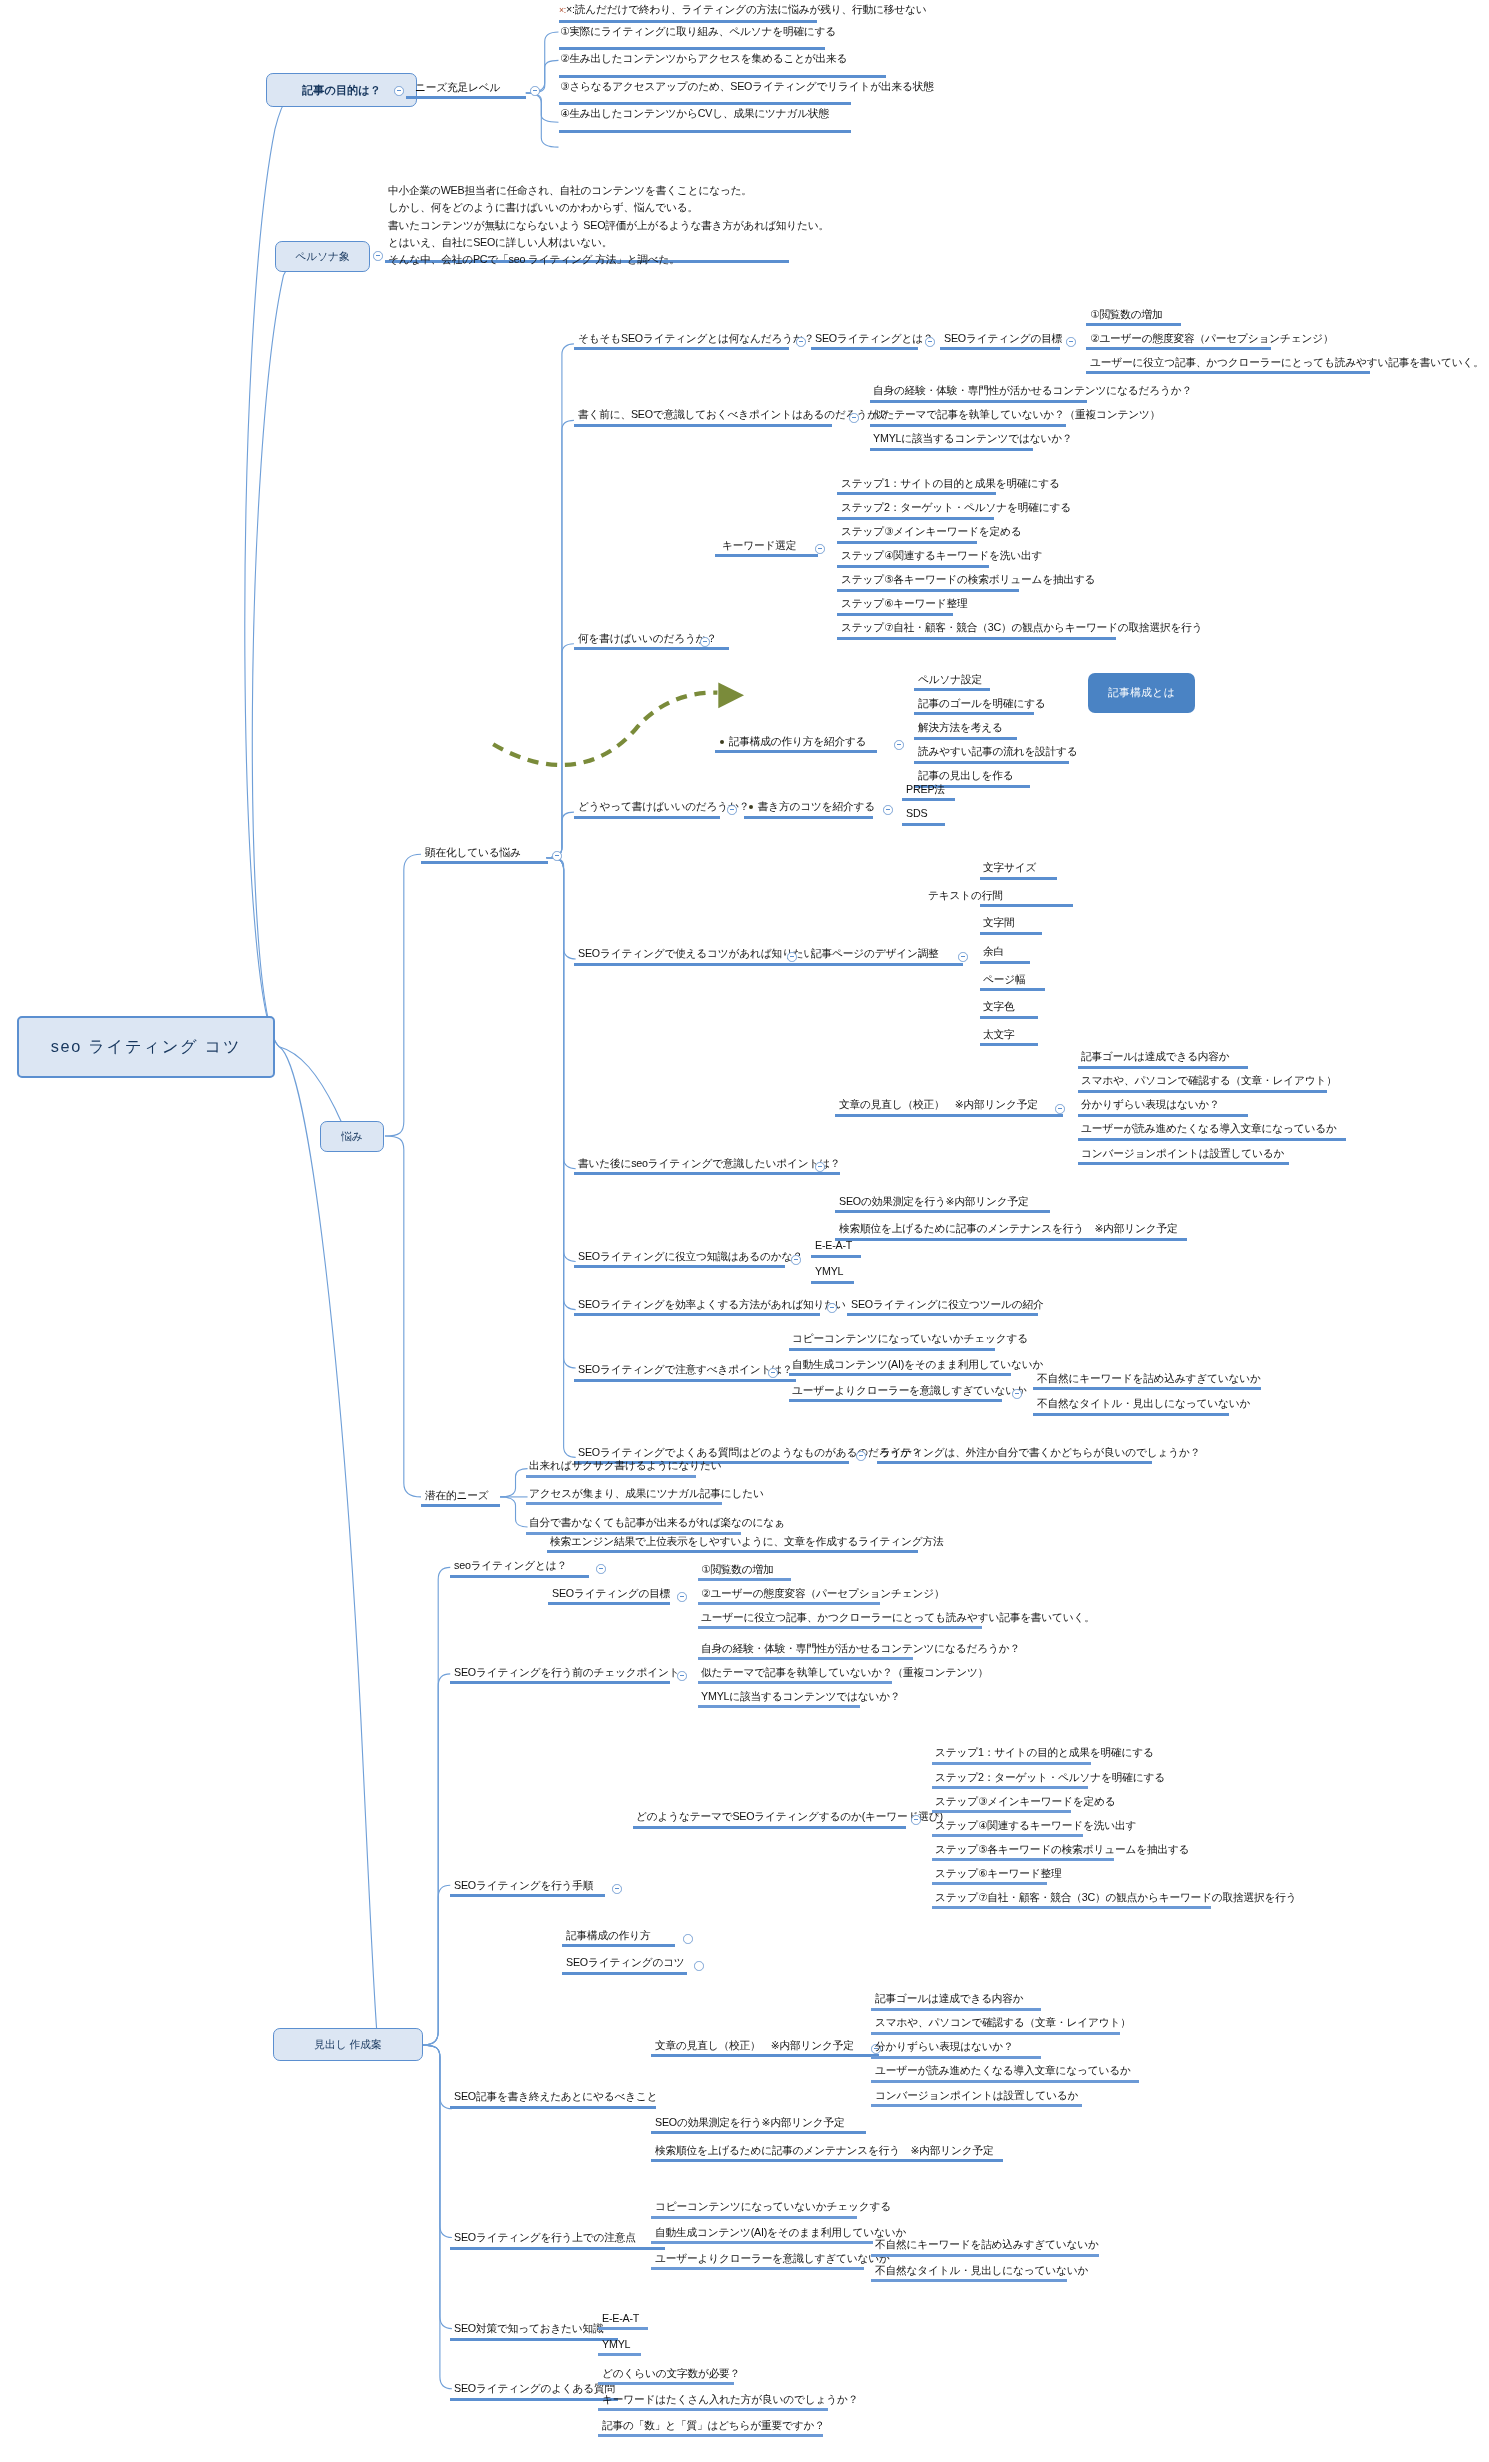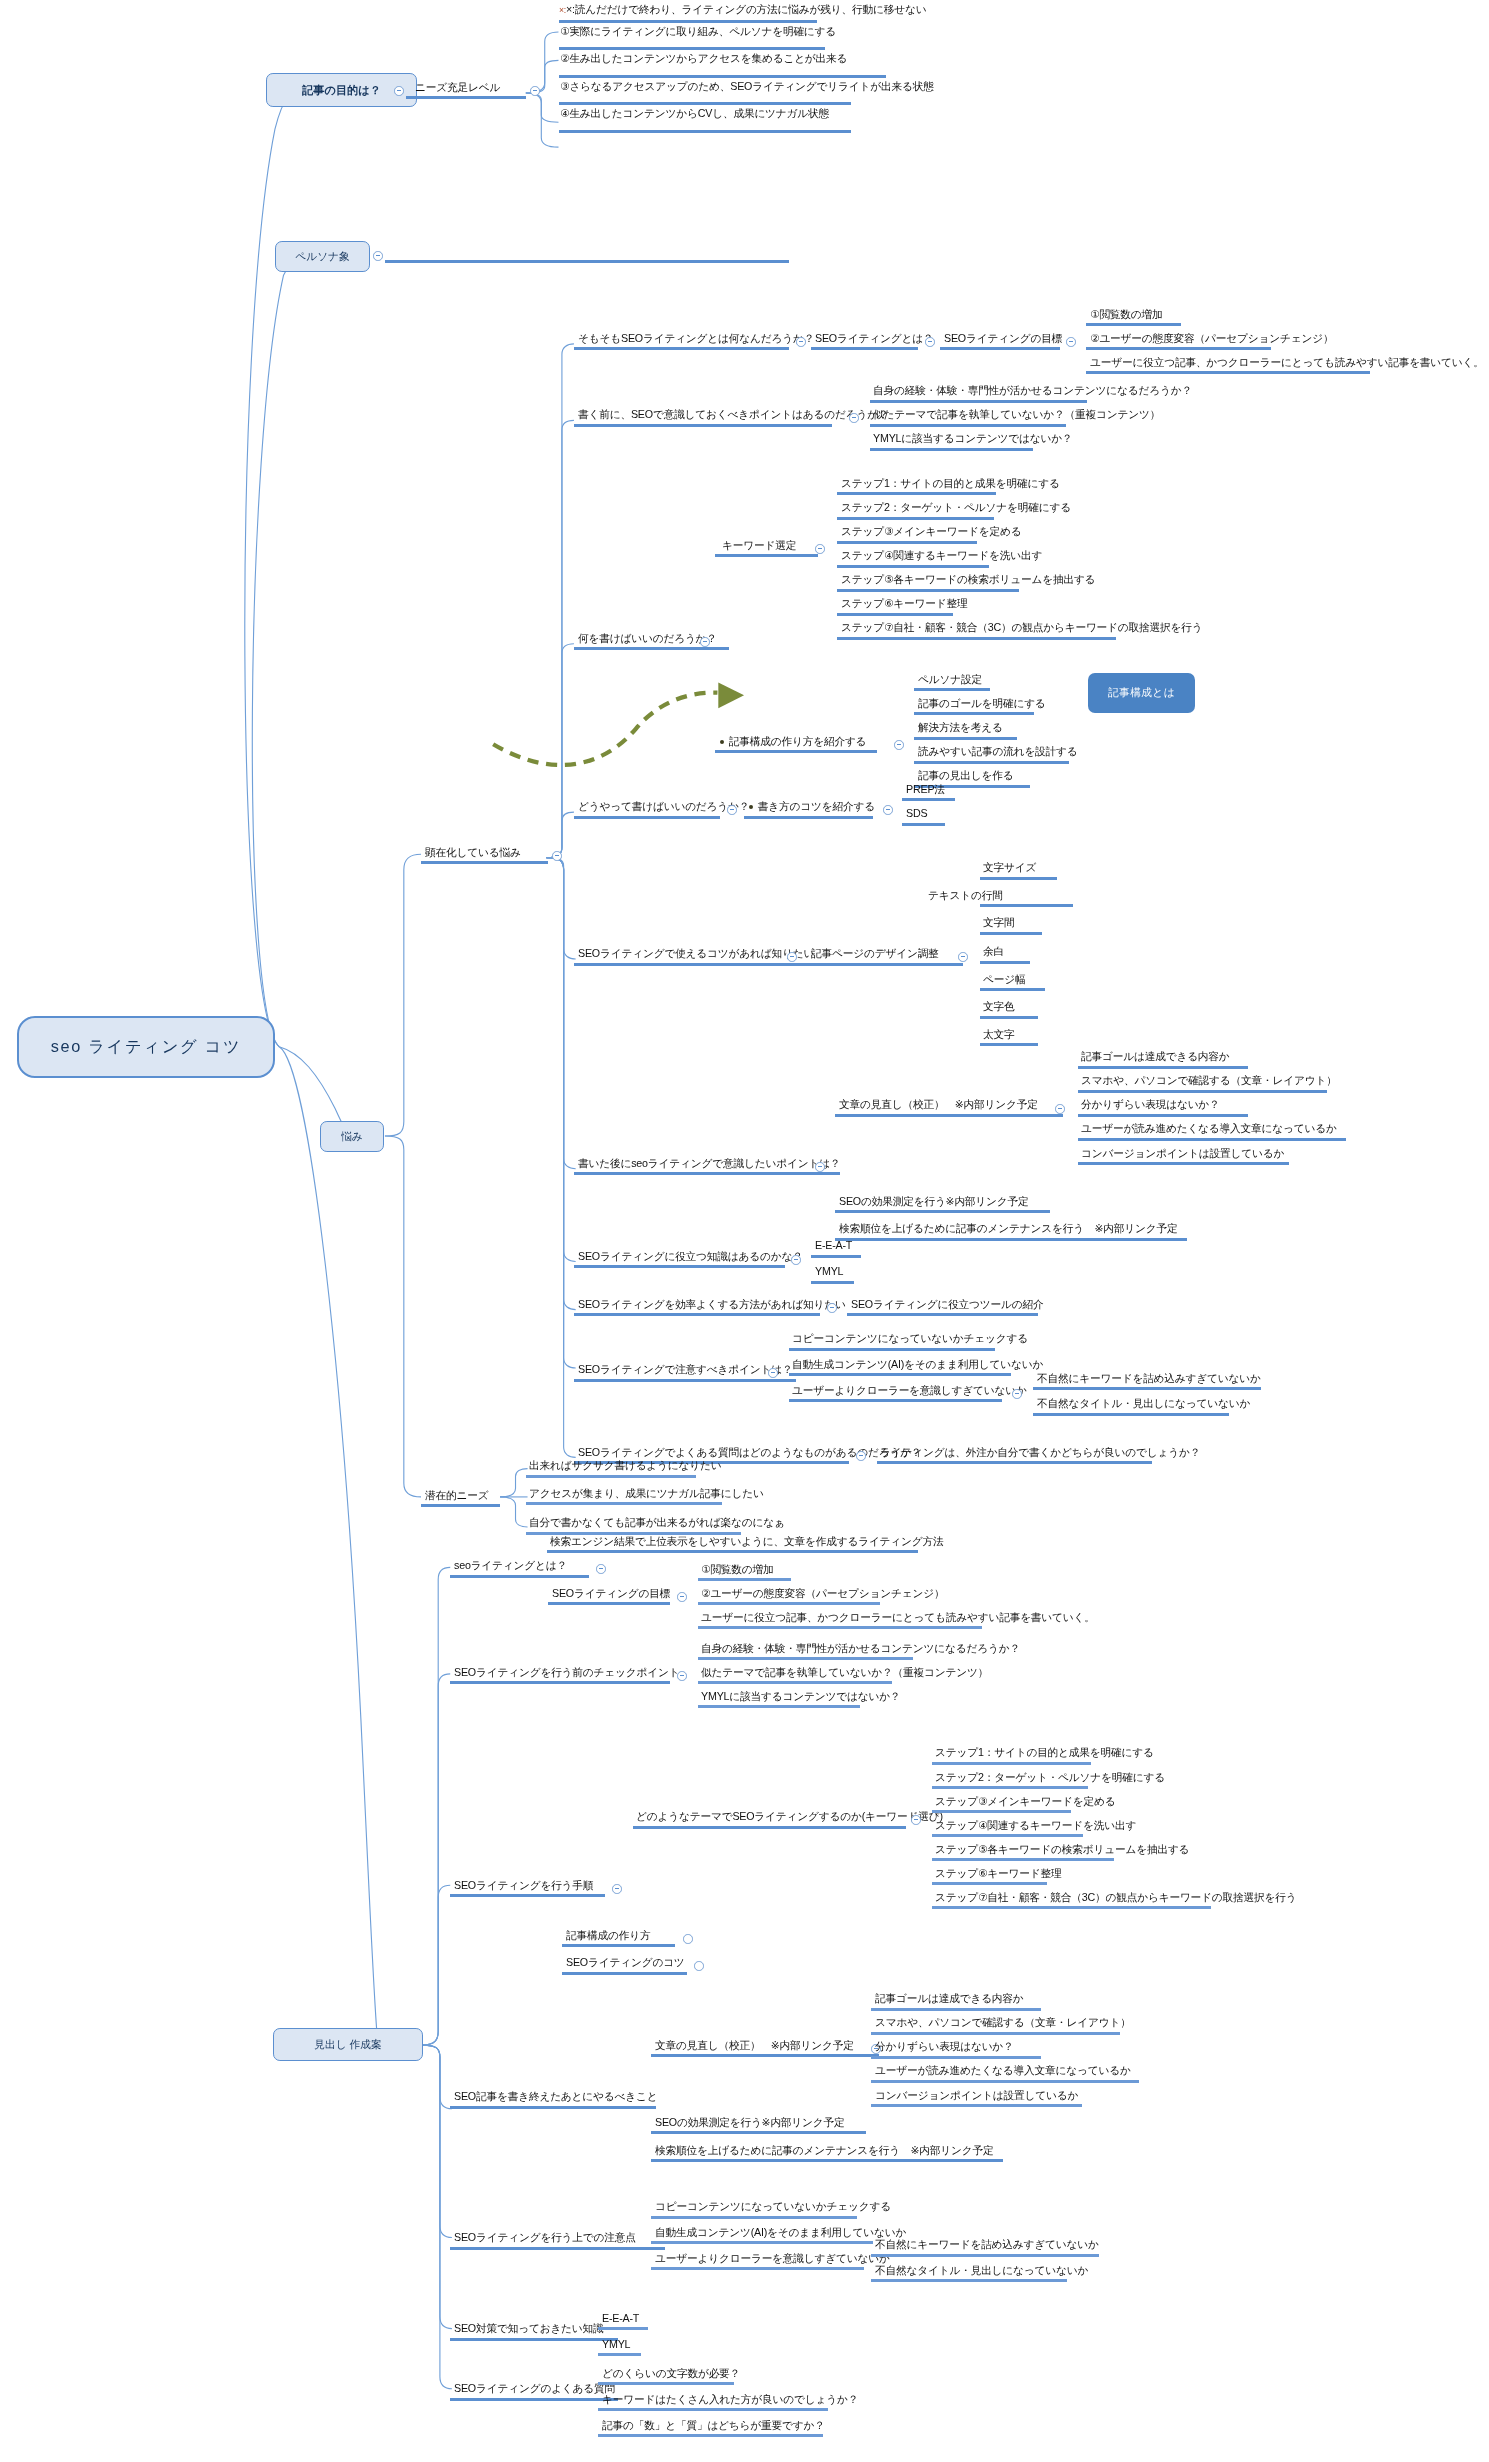--- a/index.html
+++ b/index.html
@@ -60,21 +60,21 @@
     background:#dce6f3;
     color:#17375e;
     display:flex;align-items:center;justify-content:center;
     text-align:center;
     white-space:nowrap;
   }
   #root-node{
     font-size:16.3px;
     letter-spacing:1.7px;
     border-width:2.6px;
-    border-radius:18px;
+    border-radius:5px;
   }
   #sub-box{
     font-size:10.7px;
     border:none;
     background:#4a83c4;
     color:#ffffff;
     border-radius:6.9px;
     letter-spacing:0.4px;
   }
   .topicbox{
@@ -189,20 +189,27 @@
   <div class="node" style="left:560px;top:107px;">
     <span class="txt">④生み出したコンテンツからCVし、成果にツナガル状態</span></div>
   <div class="ul" style="left:559px;top:102px;width:292px;"></div>
   <div class="ul" style="left:559px;top:130px;width:292px;"></div>
 
   <div class="box topicbox" style="left:275px;top:241px;width:95px;height:31px;">
     <span>ペルソナ象</span>
   </div>
   <div class="toggle" style="left:373px;top:251px;"></div>
   <div class="ul" style="left:385px;top:260px;width:404px;"></div>
+  <div class="node" style="left:388px;top:182px;line-height:1.62;">
+    <div>中小企業のWEB担当者に任命され、自社のコンテンツを書くことになった。</div>
+    <div>しかし、何をどのように書けばいいのかわからず、悩んでいる。</div>
+    <div>書いたコンテンツが無駄にならないよう SEO評価が上がるような書き方があれば知りたい。</div>
+    <div>とはいえ、自社にSEOに詳しい人材はいない。</div>
+    <div>そんな中、会社のPCで「seo ライティング 方法」と調べた。</div>
+  </div>
 
   <div class="box topicbox" style="left:320px;top:1121px;width:64px;height:31px;">
     <span>悩み</span>
   </div>
 
   <div class="ul" style="left:421px;top:861px;width:127px;"></div>
   <div class="node" style="left:425px;top:846px;">
     <span class="txt">顕在化している悩み</span></div>
   <div class="toggle" style="left:552px;top:851px;"></div>
 

